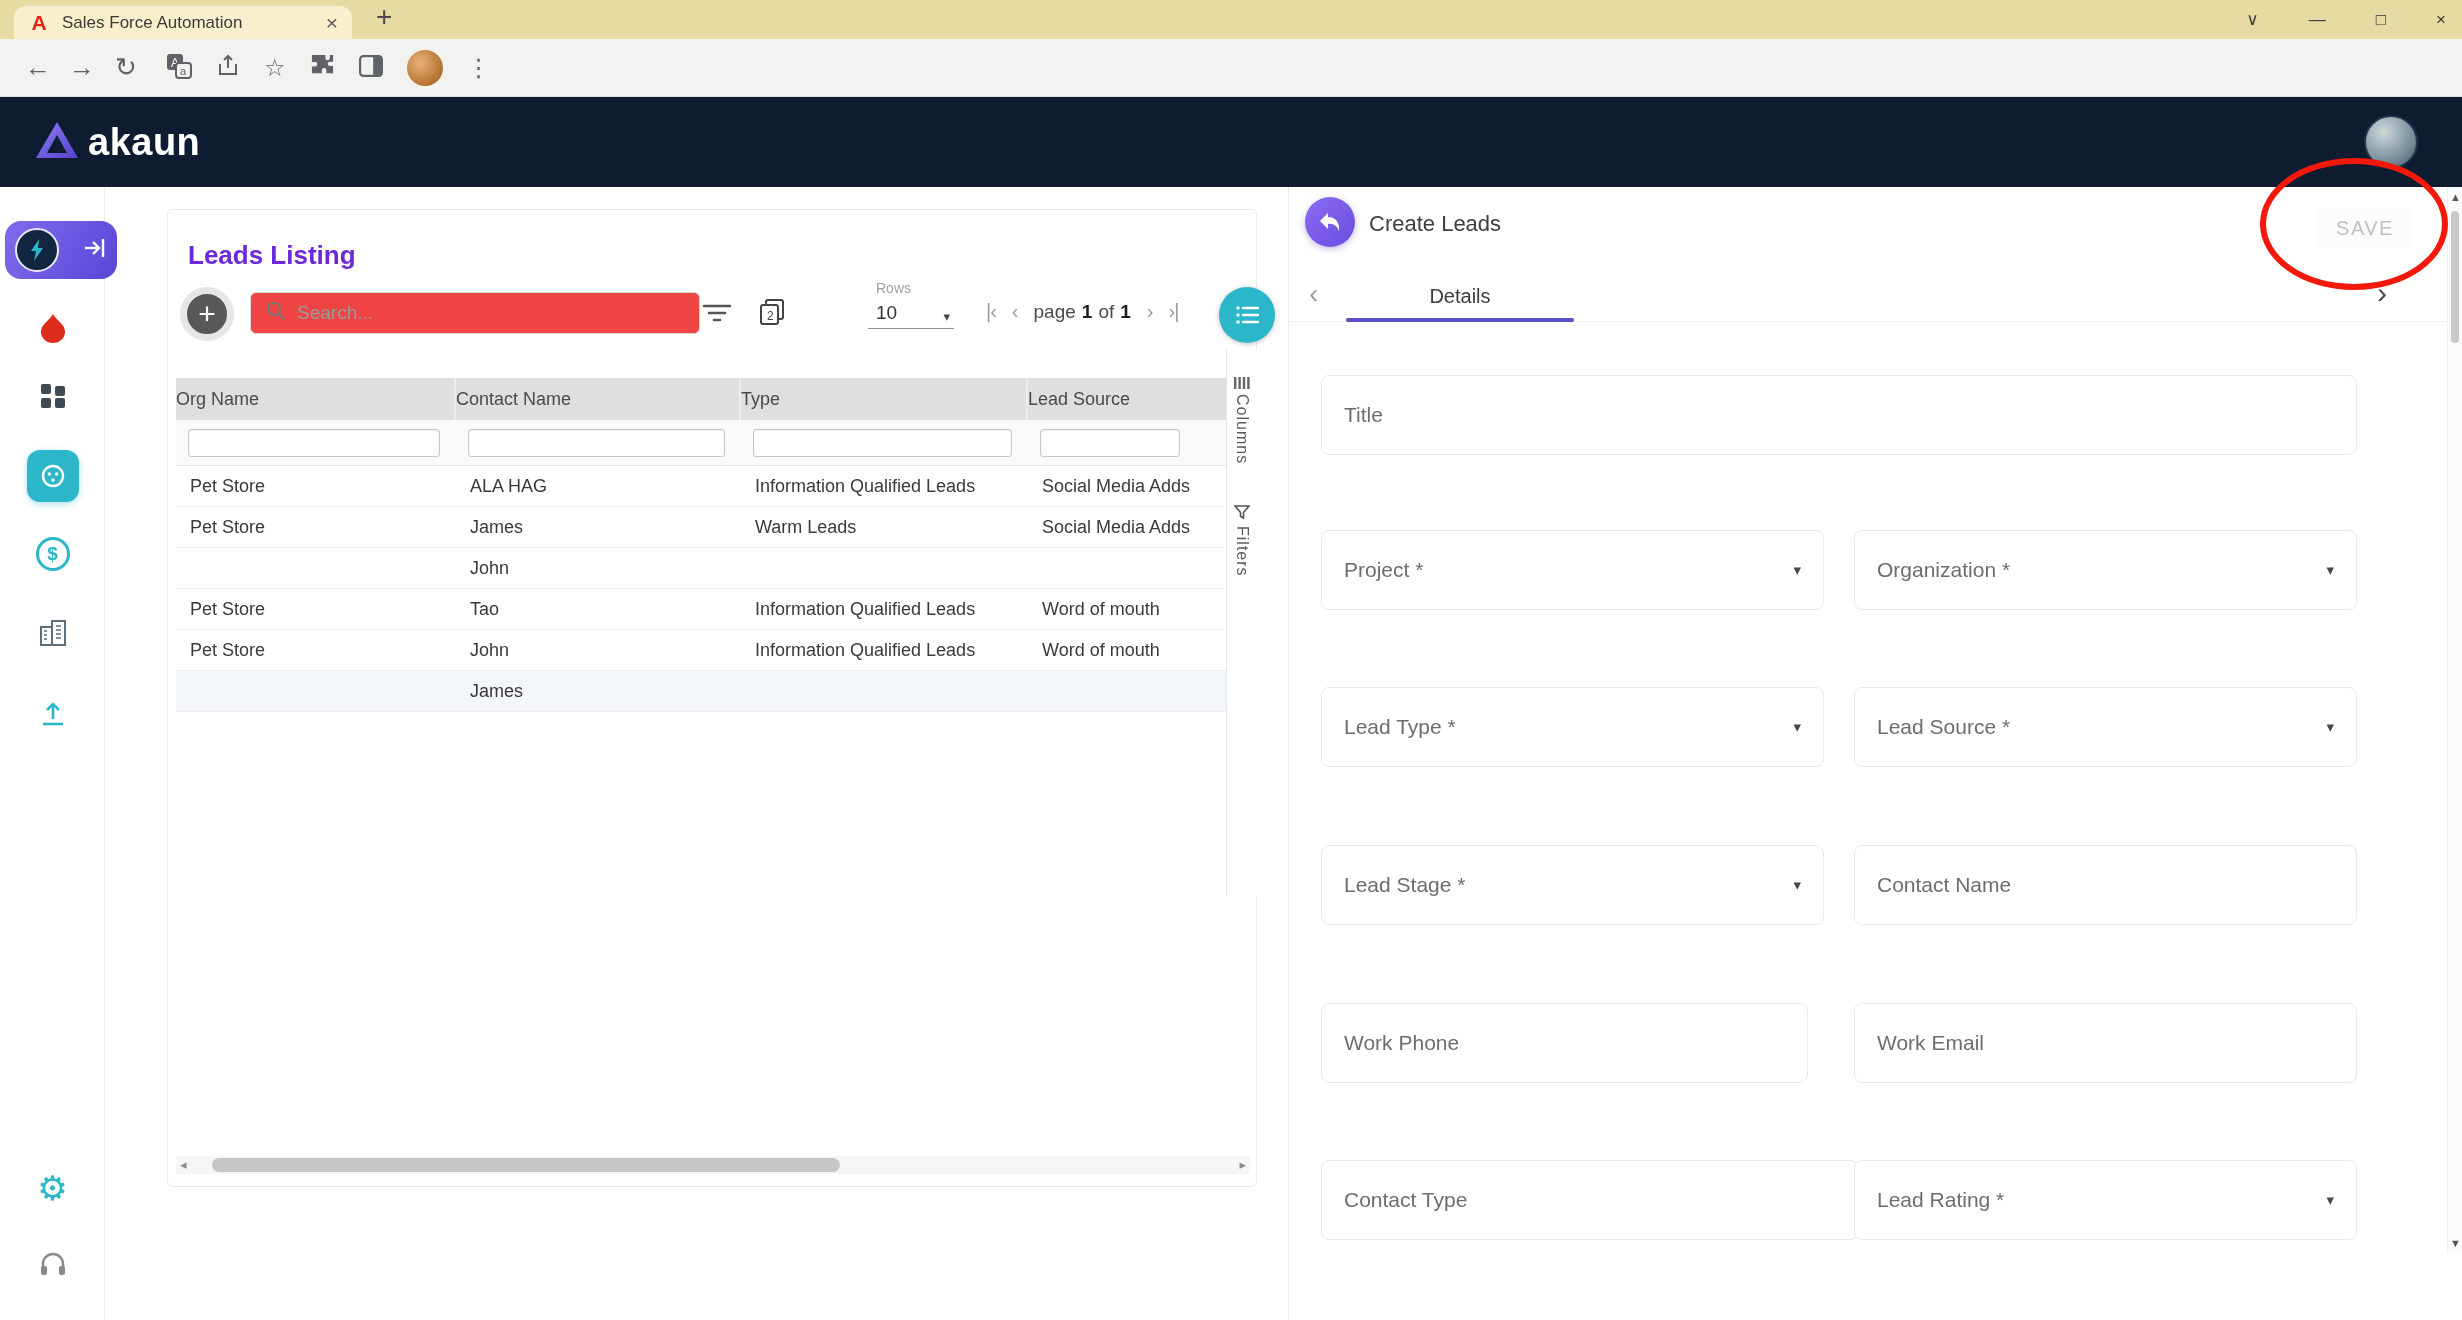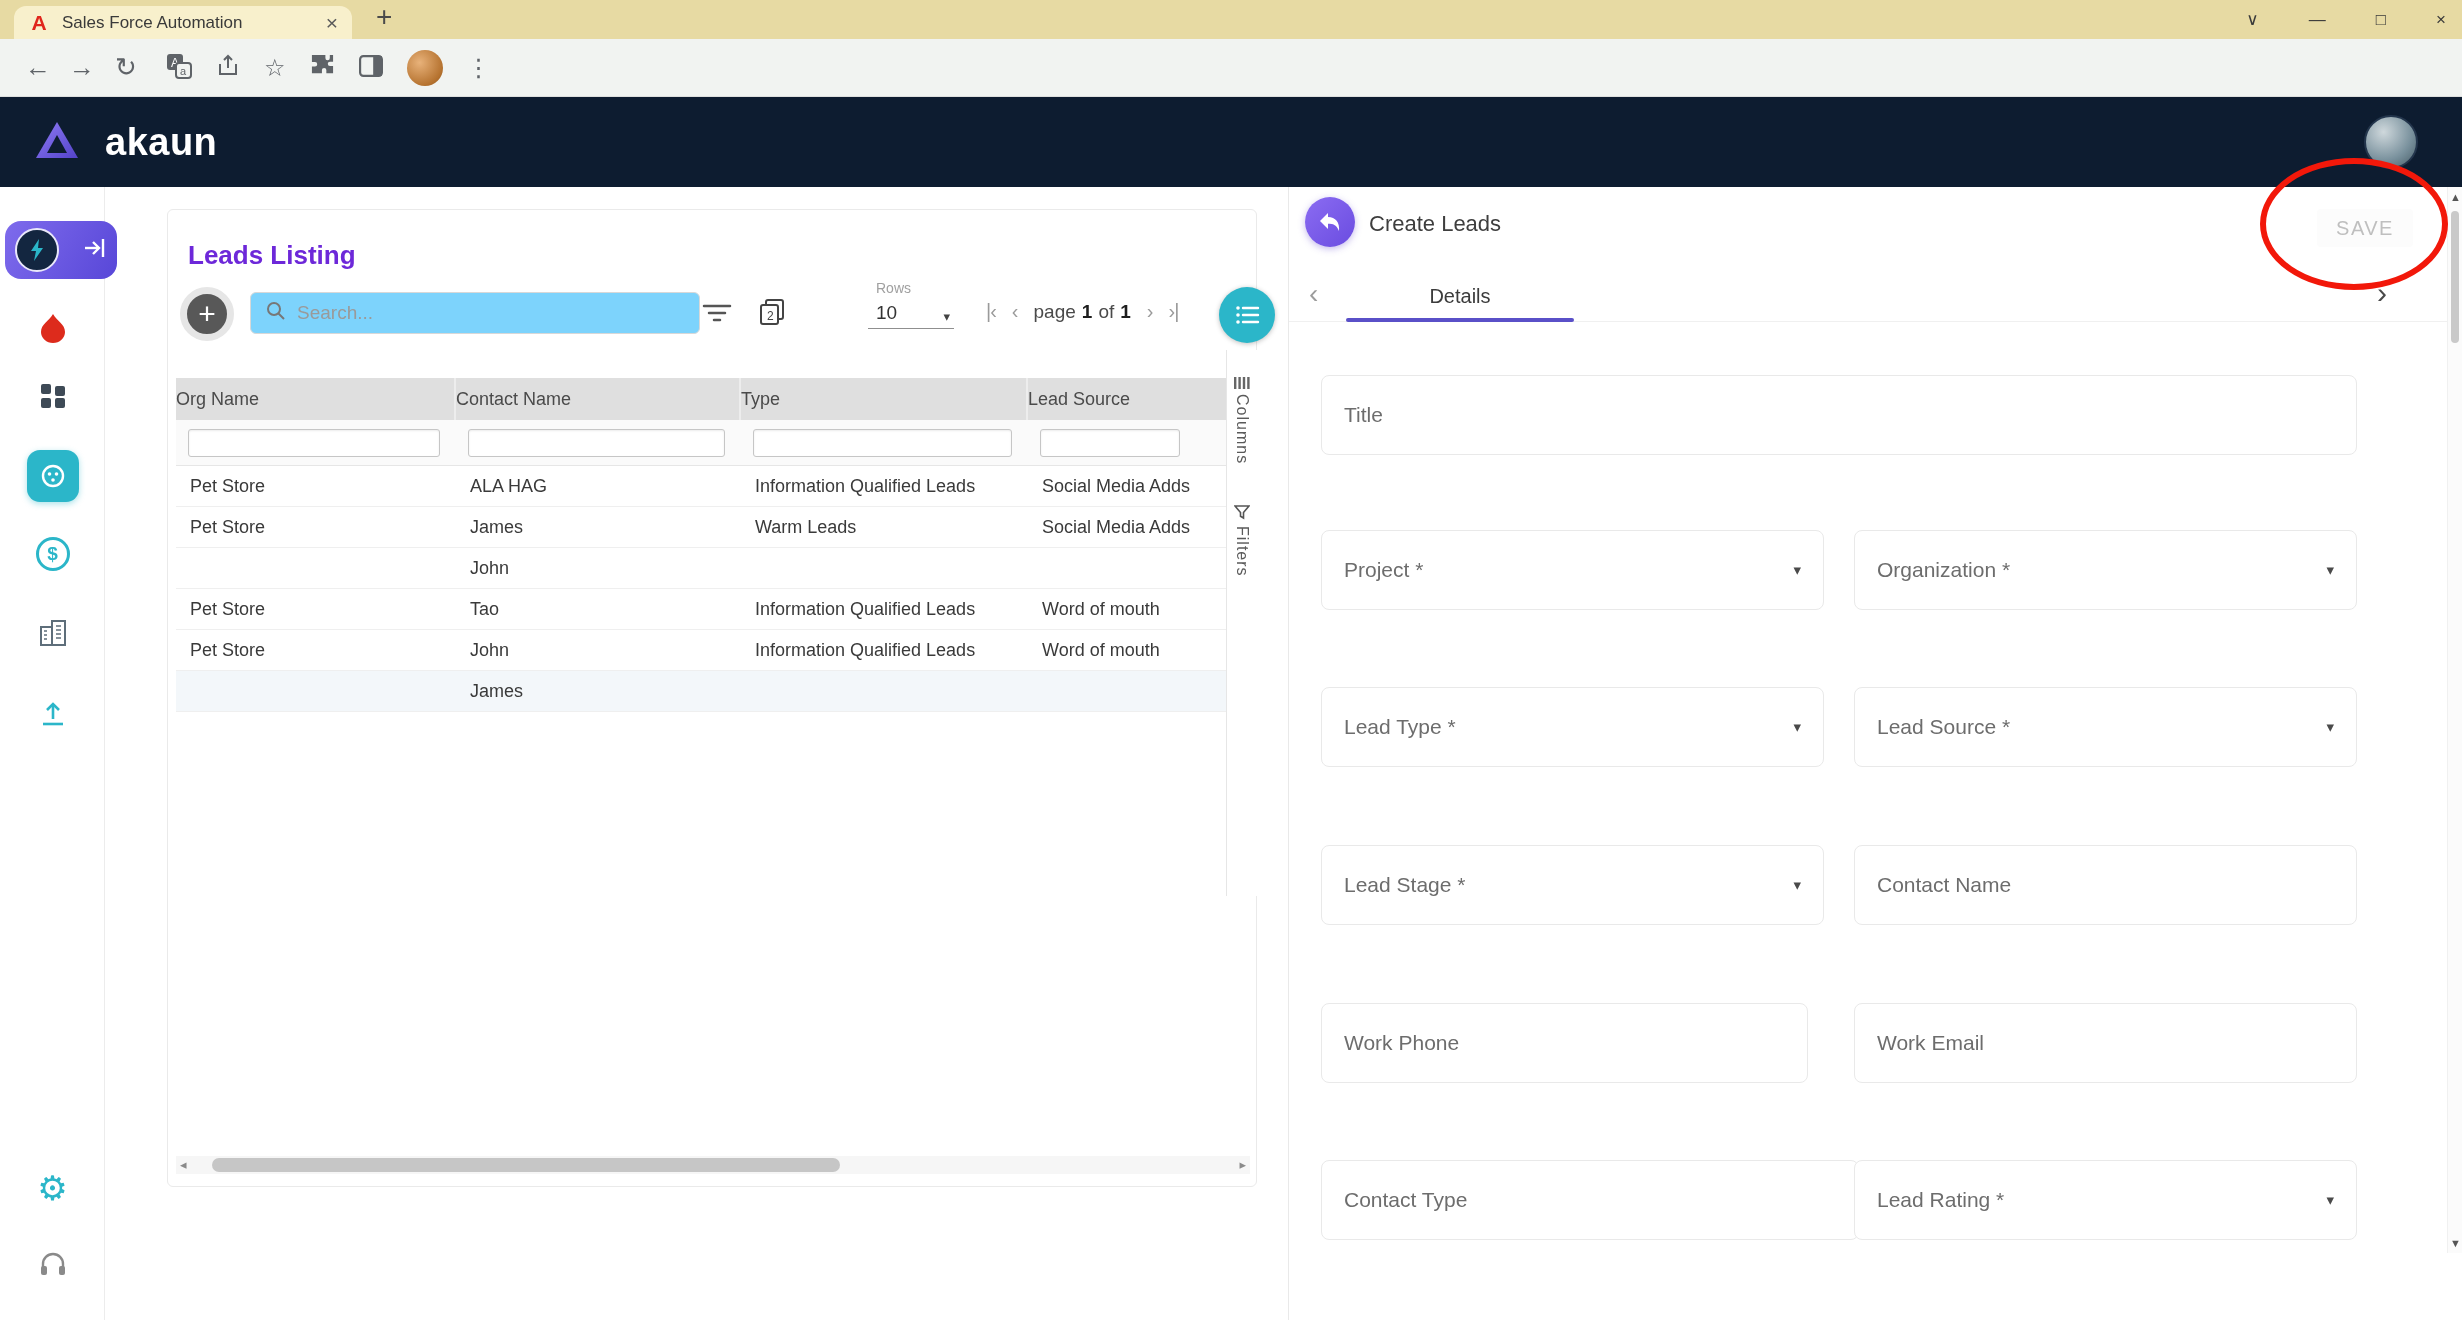--- a/index.html
+++ b/index.html
@@ -21,39 +21,39 @@
   .nav-ico{font-size:26px;color:#5F6368;width:44px;text-align:center;}
   .addressbar{width:1944px;height:44px;background:#fff;border-radius:22px;display:flex;align-items:center;gap:14px;padding:0 20px;margin-left:6px;}
   .url{font-size:19px;color:#27292B;}
   .tb-right{display:flex;align-items:center;gap:24px;margin-left:18px;}
   .tb-star{font-size:24px;color:#5F6368;}
   .tb-avatar{width:36px;height:36px;border-radius:50%;background:radial-gradient(circle at 35% 35%,#E8B27A,#B5722F 70%,#8C5420);}
   .tb-kebab{font-size:24px;color:#5F6368;}
 
   
   .appheader{position:absolute;left:0;top:97px;width:2462px;height:90px;background:#0D1C30;display:flex;align-items:center;justify-content:space-between;padding:0 34px;}
-  .brand{display:flex;align-items:center;gap:25px;}
+  .brand{display:flex;align-items:center;gap:8px;}
   .brand-name{color:#fff;font-size:38px;font-weight:bold;letter-spacing:.5px;}
   .header-avatar{width:54px;height:54px;border-radius:50%;background:radial-gradient(circle at 35% 30%,#CFD8DC,#78909C 60%,#455A64);border:2px solid #23354C;margin-right:10px;}
 
   
   .sidebar{position:absolute;left:0;top:187px;width:105px;height:1133px;background:#fff;border-right:1px solid #ECECEC;z-index:4;}
   .sb-pill{position:absolute;left:5px;top:34px;width:112px;height:58px;border-radius:16px;background:linear-gradient(120deg,#7E6BEC,#5847D8);display:flex;align-items:center;justify-content:space-between;padding:0 10px;z-index:5;}
   .sb-appcircle{width:44px;height:44px;border-radius:50%;background:#132640;display:flex;align-items:center;justify-content:center;border:2px solid #E9E7FA;}
   .sb-item{position:absolute;left:0;width:105px;display:flex;justify-content:center;align-items:center;}
   .sb-teal-app{width:52px;height:52px;border-radius:13px;background:#2BB6C9;display:flex;align-items:center;justify-content:center;box-shadow:0 2px 6px rgba(43,182,201,.4);}
   .sb-dollar{width:34px;height:34px;border-radius:50%;border:3px solid #2BB6C9;color:#2BB6C9;font-weight:bold;font-size:19px;display:flex;align-items:center;justify-content:center;}
   .sb-gear{font-size:34px;color:#2BB6C9;line-height:1;}
 
   
   .listing{position:absolute;left:105px;top:187px;width:1183px;height:1133px;background:#fff;}
   .card{position:absolute;left:62px;top:22px;width:1090px;height:978px;border:1px solid #EAEAEA;border-radius:6px;background:#fff;}
   .card-title{position:absolute;left:20px;top:30px;font-size:26px;font-weight:bold;color:#6d28d9;}
   .add-btn{position:absolute;left:12px;top:77px;width:54px;height:54px;border-radius:50%;background:#585858;border:7px solid #E6E6E6;color:#fff;display:flex;align-items:center;justify-content:center;font-size:30px;line-height:1;}
-  .search-box{position:absolute;left:82px;top:82px;width:450px;height:42px;border:1px solid #D8D8D8;border-radius:6px;display:flex;align-items:center;gap:10px;padding:0 14px;background:#7dd3fc;}
+  .search-box{position:absolute;left:82px;top:82px;width:450px;height:42px;border:1px solid #D8D8D8;border-radius:6px;display:flex;align-items:center;gap:10px;padding:0 14px;background:#ef4444;}
   .search-box input{border:none;outline:none;font-size:19px;color:#333;width:100%;background:transparent;font-family:"Liberation Sans",sans-serif;}
   .search-box input::placeholder{color:#9A9A9A;}
   .icon-btn{position:absolute;display:flex;align-items:center;justify-content:center;}
   .rows-block{position:absolute;left:700px;top:70px;width:92px;}
   .rows-label{font-size:14px;color:#A0A0A0;margin:0 0 6px 8px;}
   .rows-value-row{display:flex;justify-content:space-between;align-items:flex-end;border-bottom:1px solid #8F8F8F;padding:0 4px 4px 8px;width:86px;}
   .rows-value{font-size:19px;color:#333;}
   .rows-caret{font-size:13px;color:#444;}
   .pager{position:absolute;left:818px;top:90px;display:flex;align-items:center;gap:16px;font-size:20px;color:#9A9A9A;}
   .pg-btn{cursor:default;letter-spacing:-1px;}

